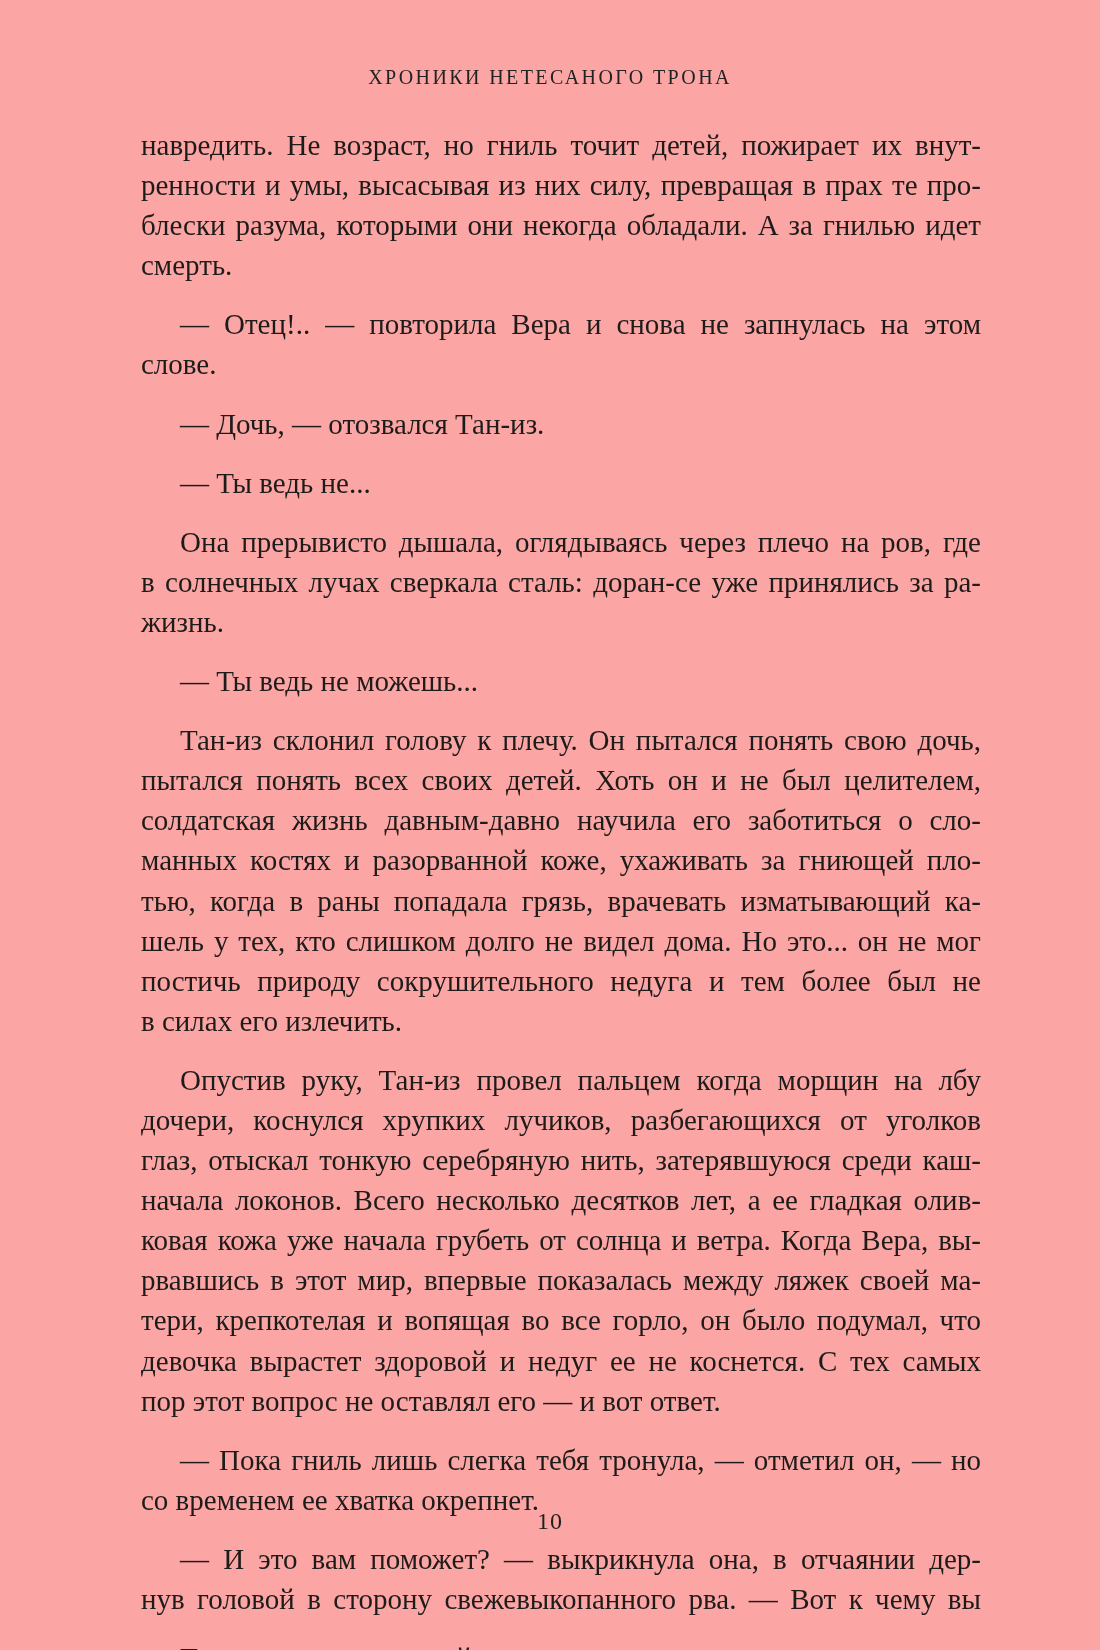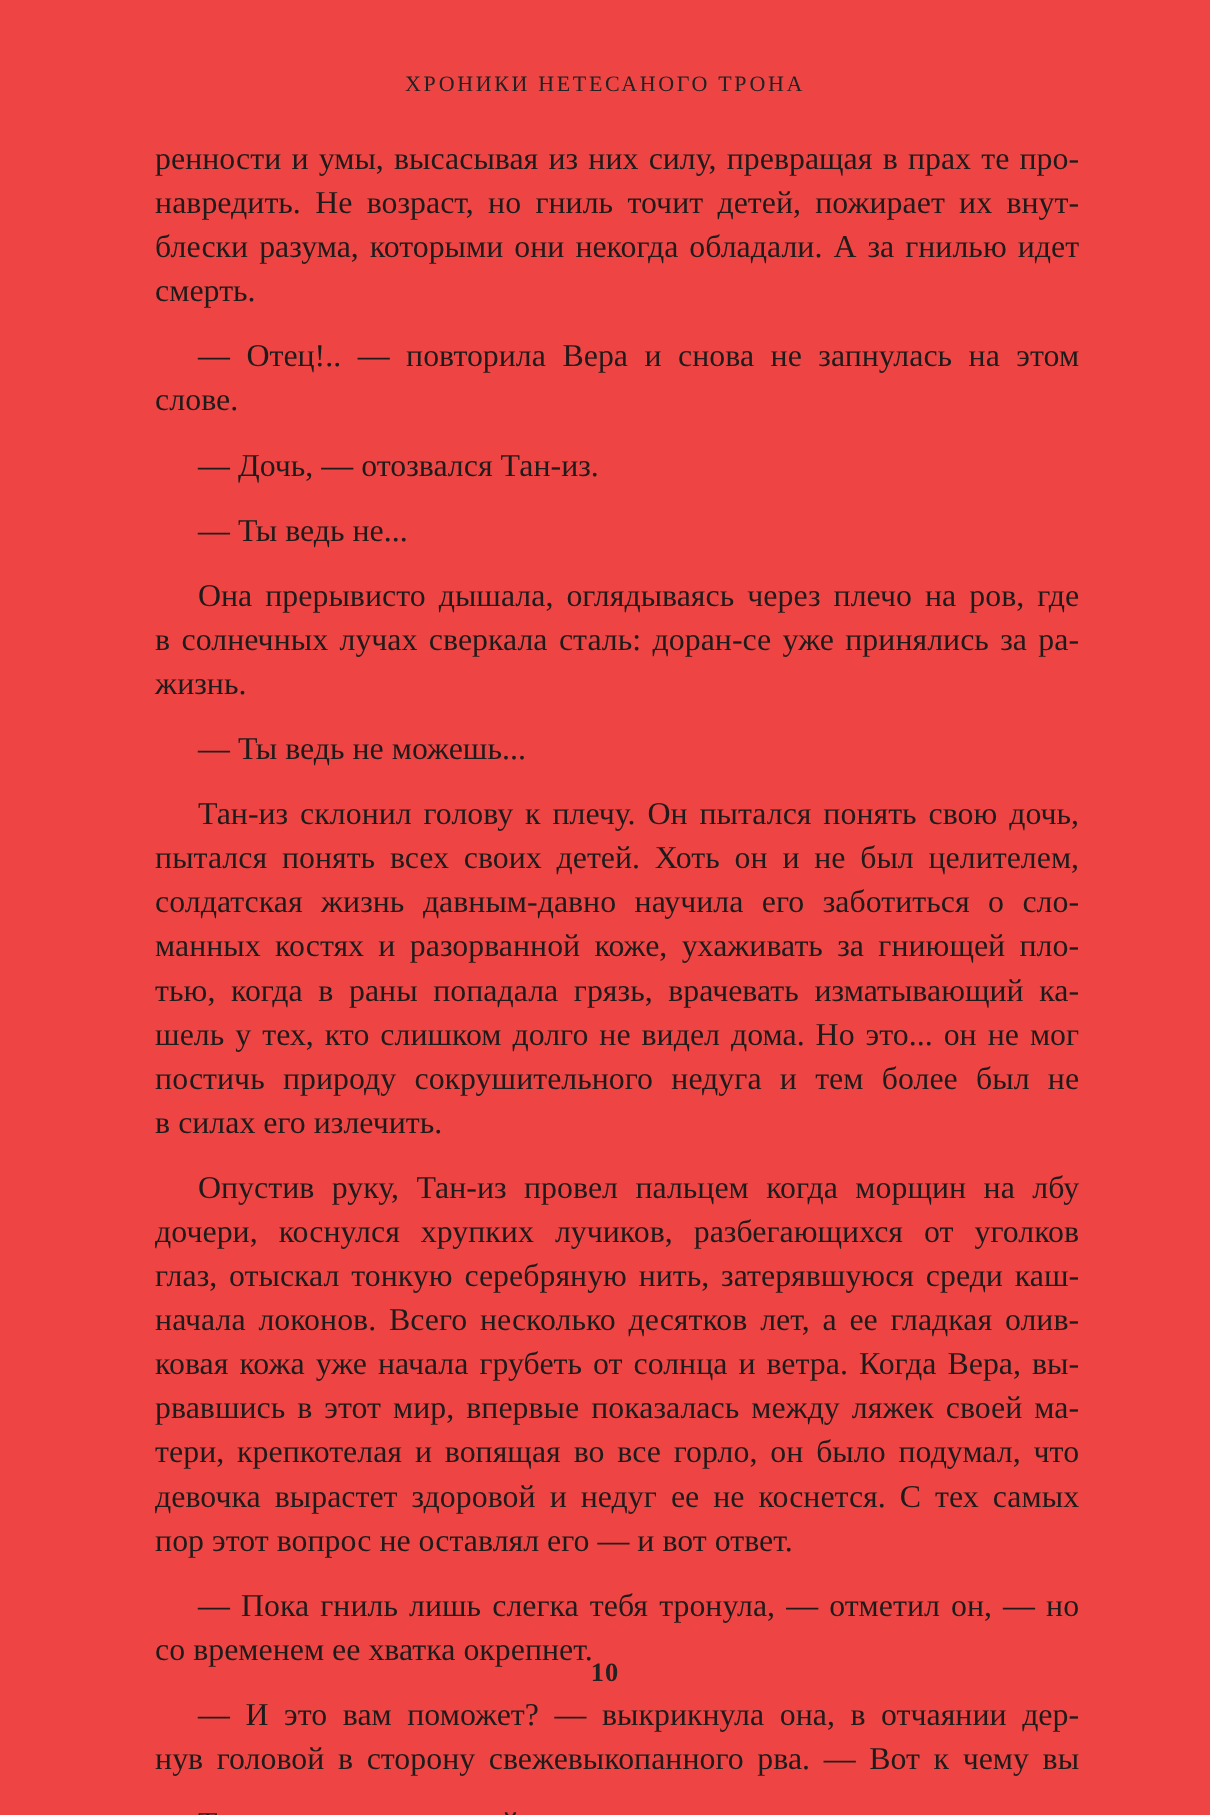--- a/index.html
+++ b/index.html
@@ -1,36 +1,36 @@
 <!DOCTYPE html>
 <html><head>
 <meta charset="utf-8">
 <style>
   html, body { margin: 0; padding: 0; background: #ffffff; }
   body { width: 1100px; height: 1650px; position: relative; overflow: hidden;
          font-family: "Liberation Serif", "DejaVu Serif", serif; color: #1e1c1a; }
-  .page { position: absolute; left: 0; top: 0; width: 1100px; height: 1650px; background: #ef4444; }
+  .page { position: absolute; left: 0; top: 0; width: 1100px; height: 1650px; background: #fca5a5; }
   .running-head { position: absolute; left: 0; width: 1100px; top: 66px; text-align: center;
                   font-size: 20px; letter-spacing: 2.4px; color: #222; }
   .body-text { position: absolute; left: 141px; top: 125px; width: 840px; }
   .line { height: 40.1px; line-height: 40.1px; font-size: 29px; white-space: nowrap;
           text-align: justify; text-align-last: justify; transform-origin: left center; }
   .line.last { text-align-last: left; }
   .line.indent { padding-left: 39px; margin-top: 19px; }
   .folio { position: absolute; left: 0; width: 1100px; top: 1508px; text-align: center;
-           font-size: 24px; letter-spacing: 1px; color: #222; font-weight: bold; }
+           font-size: 24px; letter-spacing: 1px; color: #222; }
 </style>
 </head>
 <body>
 
 <div class="page">
   <div class="running-head">ХРОНИКИ НЕТЕСАНОГО ТРОНА</div>
   <div class="body-text" id="body-text">
+      <div class="line">навредить. Не возраст, но гниль точит детей, пожирает их внут-</div>
       <div class="line">ренности и умы, высасывая из них силу, превращая в прах те про-</div>
-      <div class="line">навредить. Не возраст, но гниль точит детей, пожирает их внут-</div>
       <div class="line">блески разума, которыми они некогда обладали. А за гнилью идет</div>
       <div class="line last">смерть.</div>
       <div class="line indent">— Отец!.. — повторила Вера и снова не запнулась на этом</div>
       <div class="line last">слове.</div>
       <div class="line indent last">— Дочь, — отозвался Тан-из.</div>
       <div class="line indent last">— Ты ведь не...</div>
       <div class="line indent">Она прерывисто дышала, оглядываясь через плечо на ров, где</div>
       <div class="line">в солнечных лучах сверкала сталь: доран-се уже принялись за ра-</div>
       <div class="line last">жизнь.</div>
       <div class="line indent last">— Ты ведь не можешь...</div>

